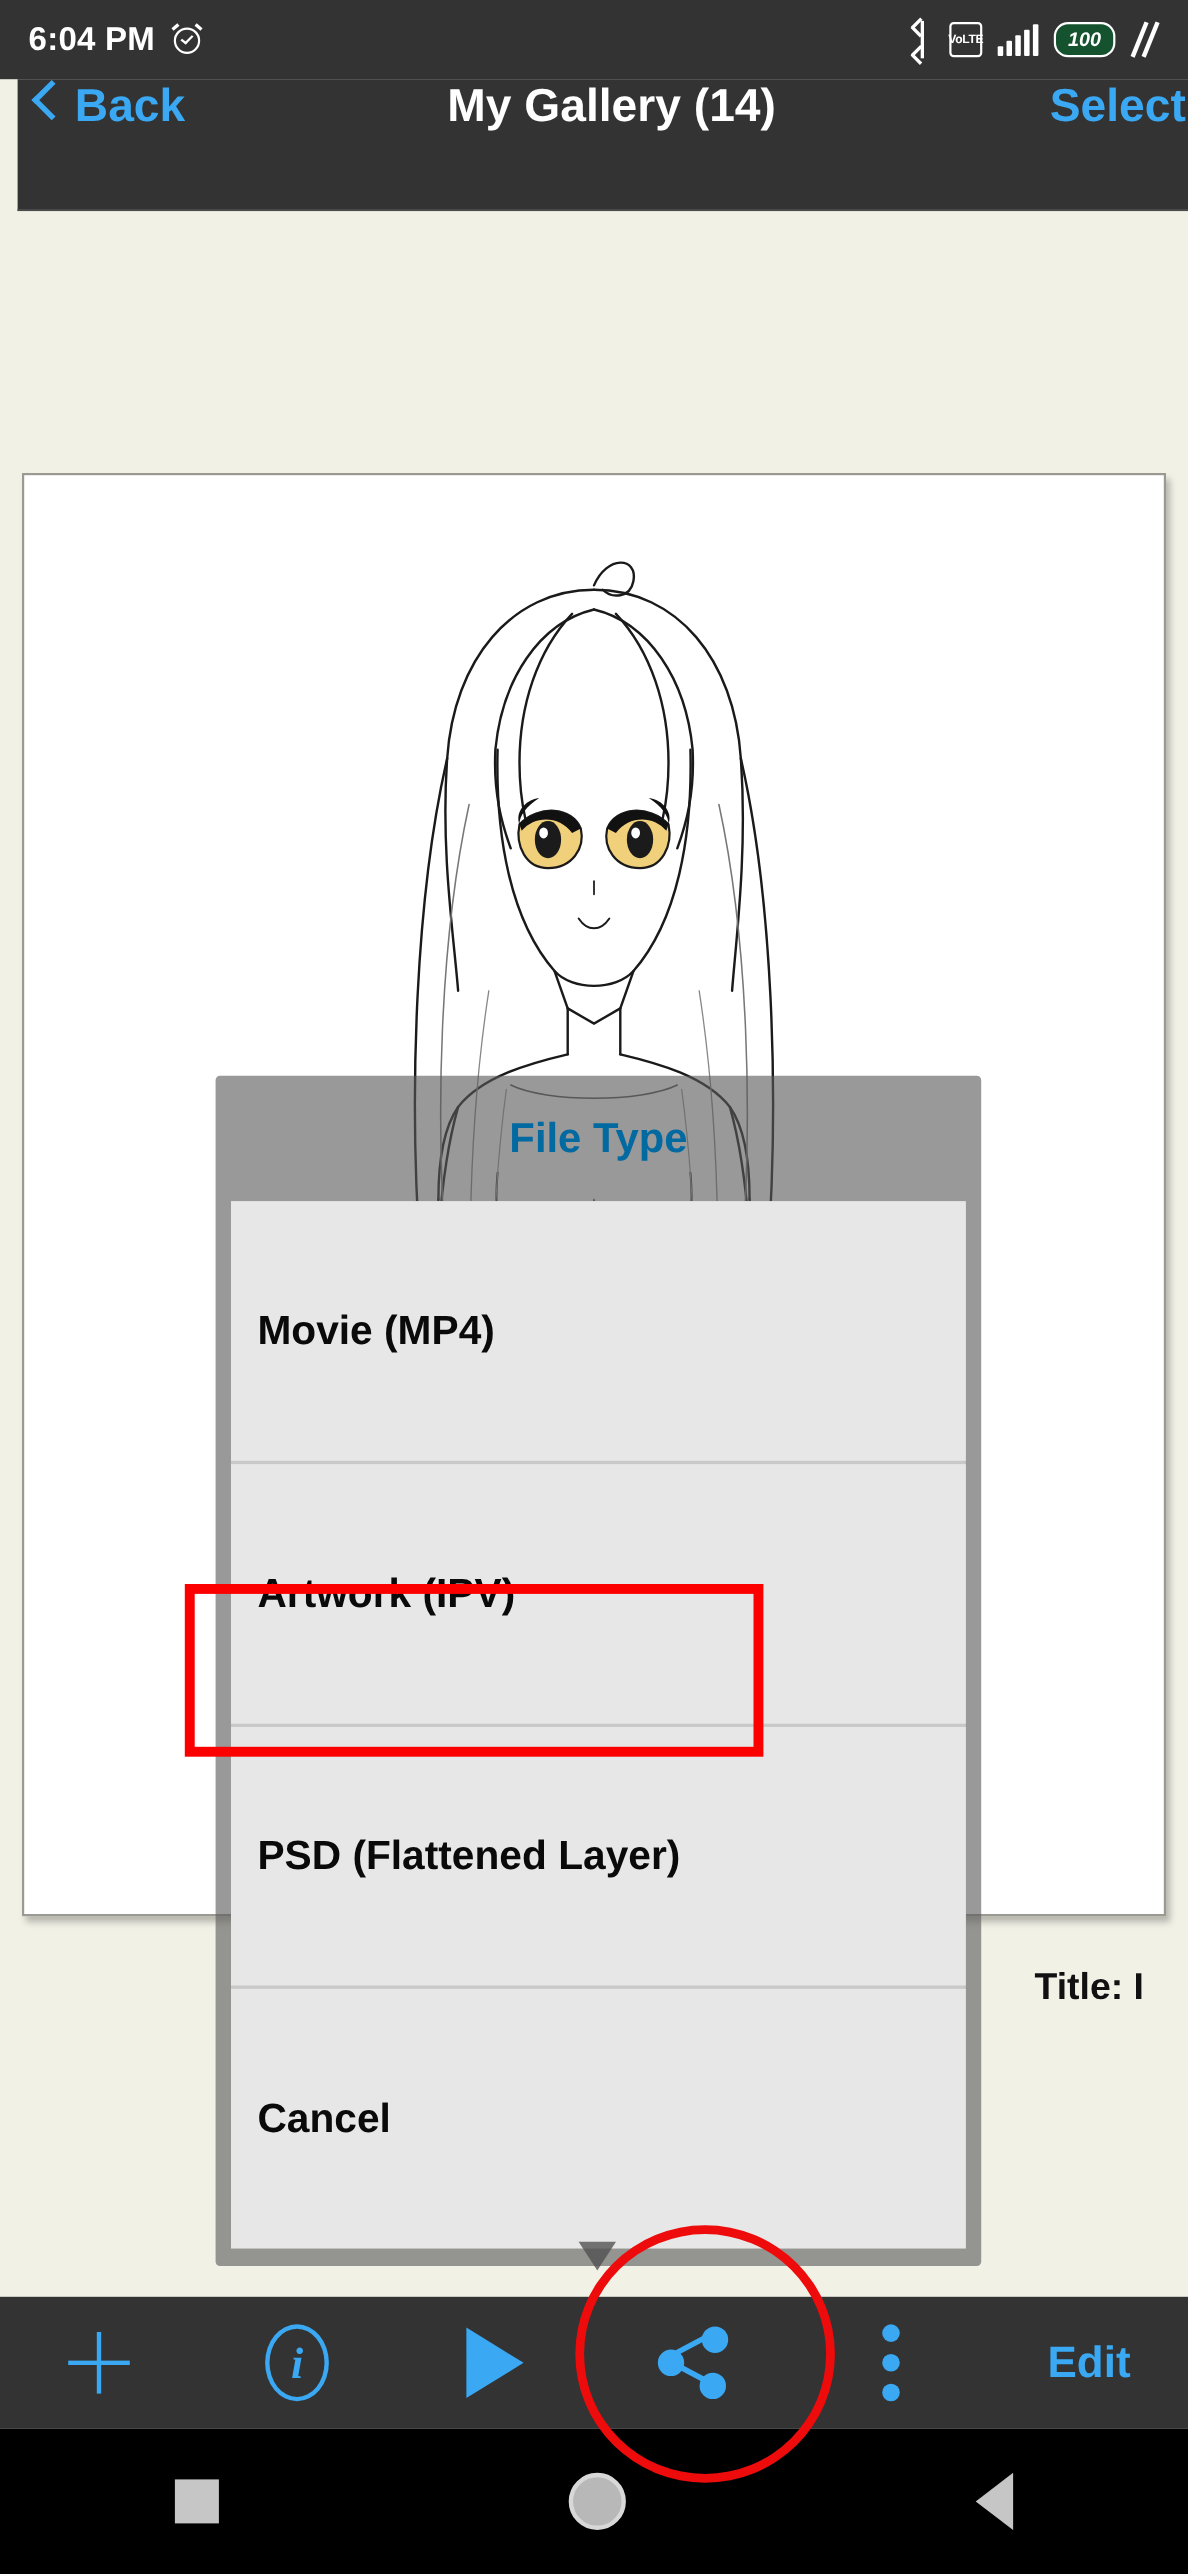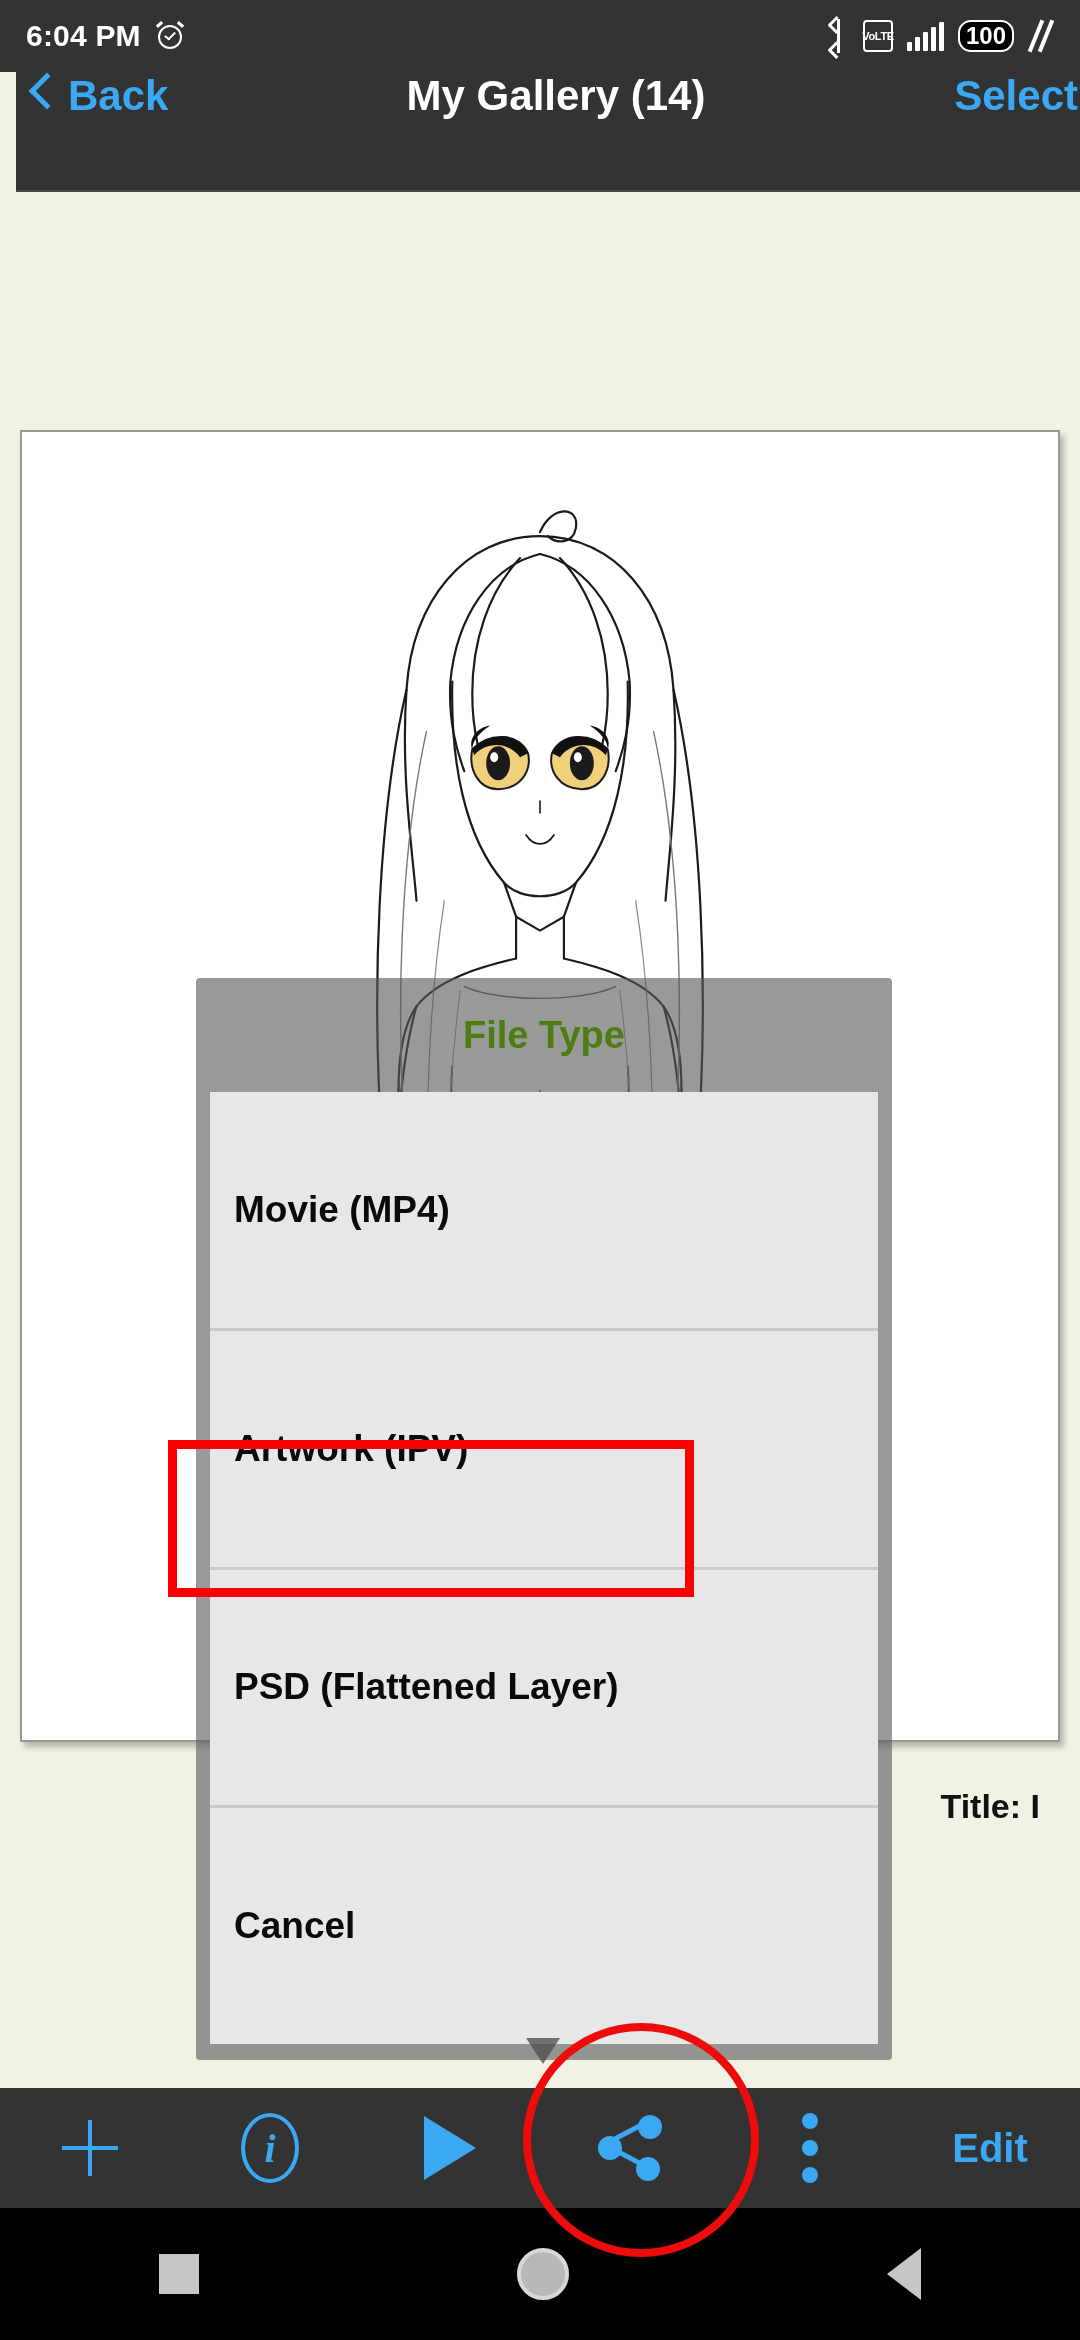--- a/index.html
+++ b/index.html
@@ -57,22 +57,22 @@
   .signal-icon{ display:flex; align-items:flex-end; gap:3px; height:30px; }
   .signal-icon b{ display:block; width:5px; background:#fff; border-radius:1px; }
   .signal-icon b:nth-child(1){ height:9px; }
   .signal-icon b:nth-child(2){ height:14px; }
   .signal-icon b:nth-child(3){ height:19px; }
   .signal-icon b:nth-child(4){ height:24px; }
   .signal-icon b:nth-child(5){ height:29px; }
 
   .battery-icon{
     width:56px; height:32px; border:2.5px solid #ffffff; border-radius:13px;
-    background:#000000; display:flex; align-items:center; justify-content:center;
-    color:#ffffff; font-size:24px; font-weight:700;
+    background:#14532d; display:flex; align-items:center; justify-content:center;
+    color:#ffffff; font-size:18px; font-weight:700;font-style:italic;
   }
   .bolt-icon{ width:26px; height:32px; position:relative; }
   .bolt-icon i{ position:absolute; width:4px; height:34px; background:#fff; transform:rotate(22deg); }
   .bolt-icon i.one{ left:6px; top:-1px; }
   .bolt-icon i.two{ left:16px; top:-1px; }
 
   
   #nav-bar{
     position:absolute; top:72px; left:16px; width:1080px; height:120px;
     background:#333333; display:flex; align-items:flex-start;
@@ -122,21 +122,21 @@
     z-index:20;
   }
   .dlg-frame{
     position:absolute; inset:0;
     background:rgba(90,90,90,.62);
     border-radius:4px;
   }
   .dlg-title{
     position:absolute; top:0; left:0; width:696px; height:114px;
     display:flex; align-items:center; justify-content:center;
-    color:#4d7c0f; font-size:38px; font-weight:700;text-align:center;
+    color:#0369a1; font-size:38px; font-weight:700;text-align:center;
   }
   .dlg-list{
     position:absolute; left:14px; top:114px; width:668px; height:952px;
     background:#c9c9c9;
     display:flex; flex-direction:column; gap:3px;
   }
   .dlg-item{
     flex:1 1 0;
     background:#e7e7e7;
     display:flex; align-items:center;

